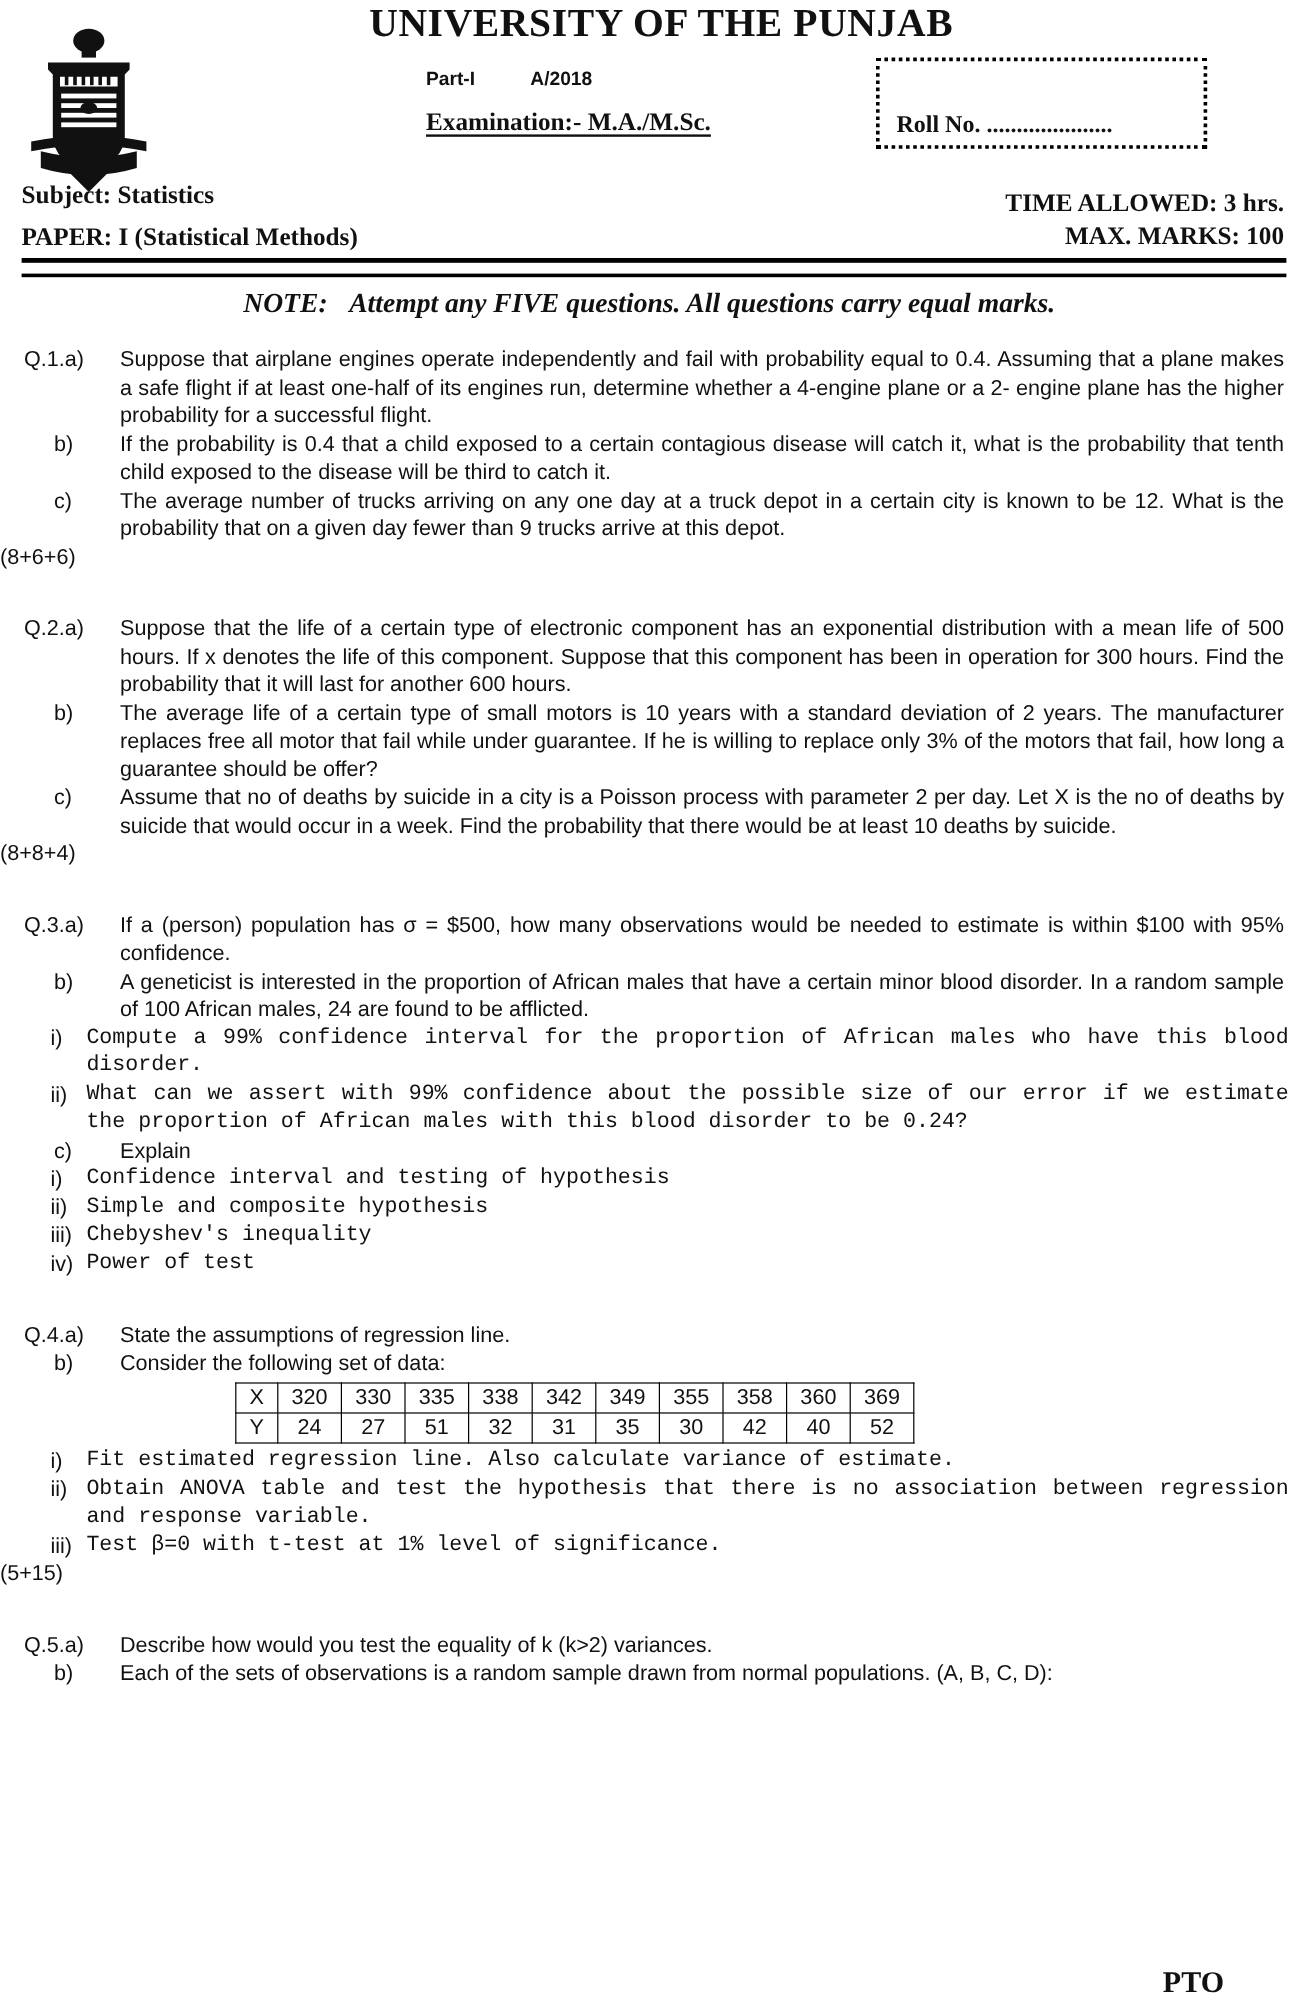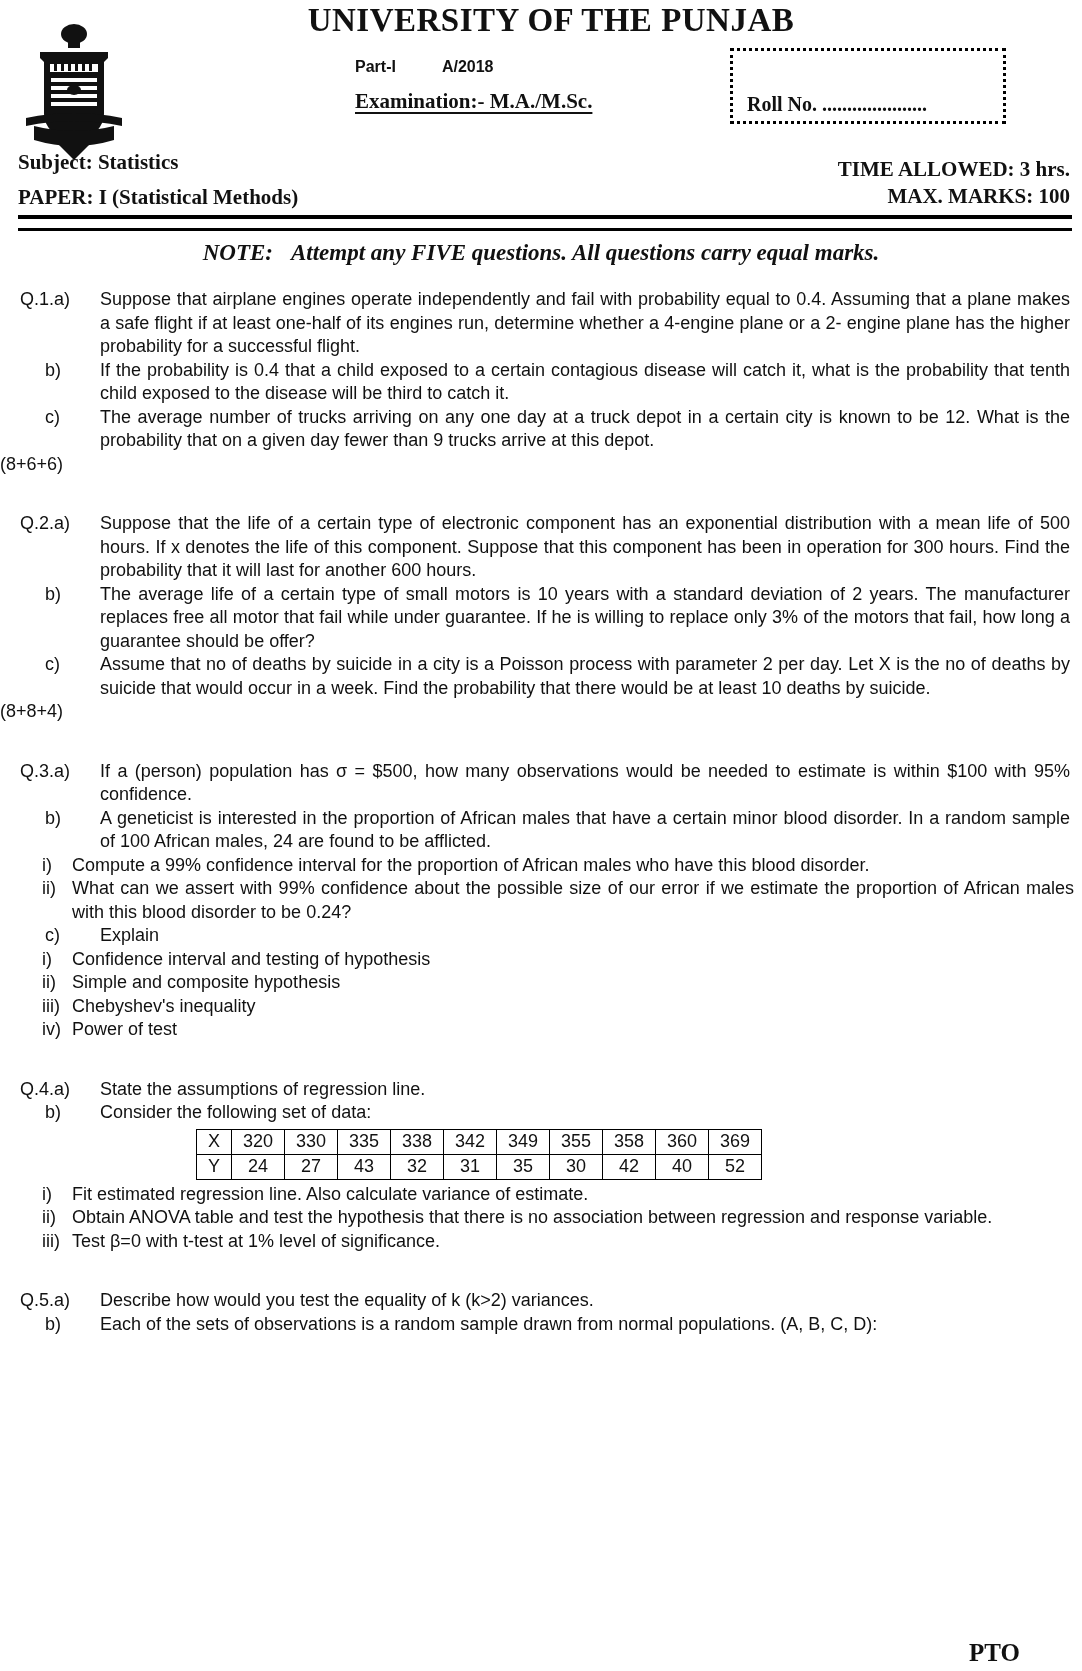--- a/index.html
+++ b/index.html
@@ -177,20 +177,21 @@
     flex: 0 0 30px;
     font-size: 18px;
     line-height: 23.5px;
   }
   .roman-txt {
     flex: 1 1 auto;
     padding-right: 8px;
     font-size: 18px;
     line-height: 23.5px;
     text-align: justify;
+    font-family: Liberation Mono, monospace;
   }
   .marks {
     text-align: left;
     padding-right: 14px;
     font-size: 18px;
     line-height: 23.5px;
   }
   .spacer-lg { height: 36px; }
 
   
@@ -389,21 +390,21 @@
           <td>349</td>
           <td>355</td>
           <td>358</td>
           <td>360</td>
           <td>369</td>
         </tr>
         <tr>
           <td class="lbl">Y</td>
           <td>24</td>
           <td>27</td>
-          <td>43</td>
+          <td>51</td>
           <td>32</td>
           <td>31</td>
           <td>35</td>
           <td>30</td>
           <td>42</td>
           <td>40</td>
           <td>52</td>
         </tr>
       </tbody>
         </table>
@@ -416,20 +417,21 @@
       </div>
       <div class="roman-row">
         <div class="roman-tag">ii)</div>
         <div class="roman-txt">Obtain ANOVA table and test the hypothesis that there is no association between regression and response variable.</div>
       </div>
       <div class="roman-row">
         <div class="roman-tag">iii)</div>
         <div class="roman-txt">Test β=0 with t-test at 1% level of significance.</div>
       </div>
     </div>
+    <div class="marks">(5+15)</div>
   </div>
 
   <div class="spacer-lg"></div>
 
   <div class="qblock">
     <div class="row">
       <div class="tag">Q.5.a)</div>
       <div class="txt nojust">Describe how would you test the equality of k (k&gt;2) variances.</div>
     </div>
     <div class="row">

